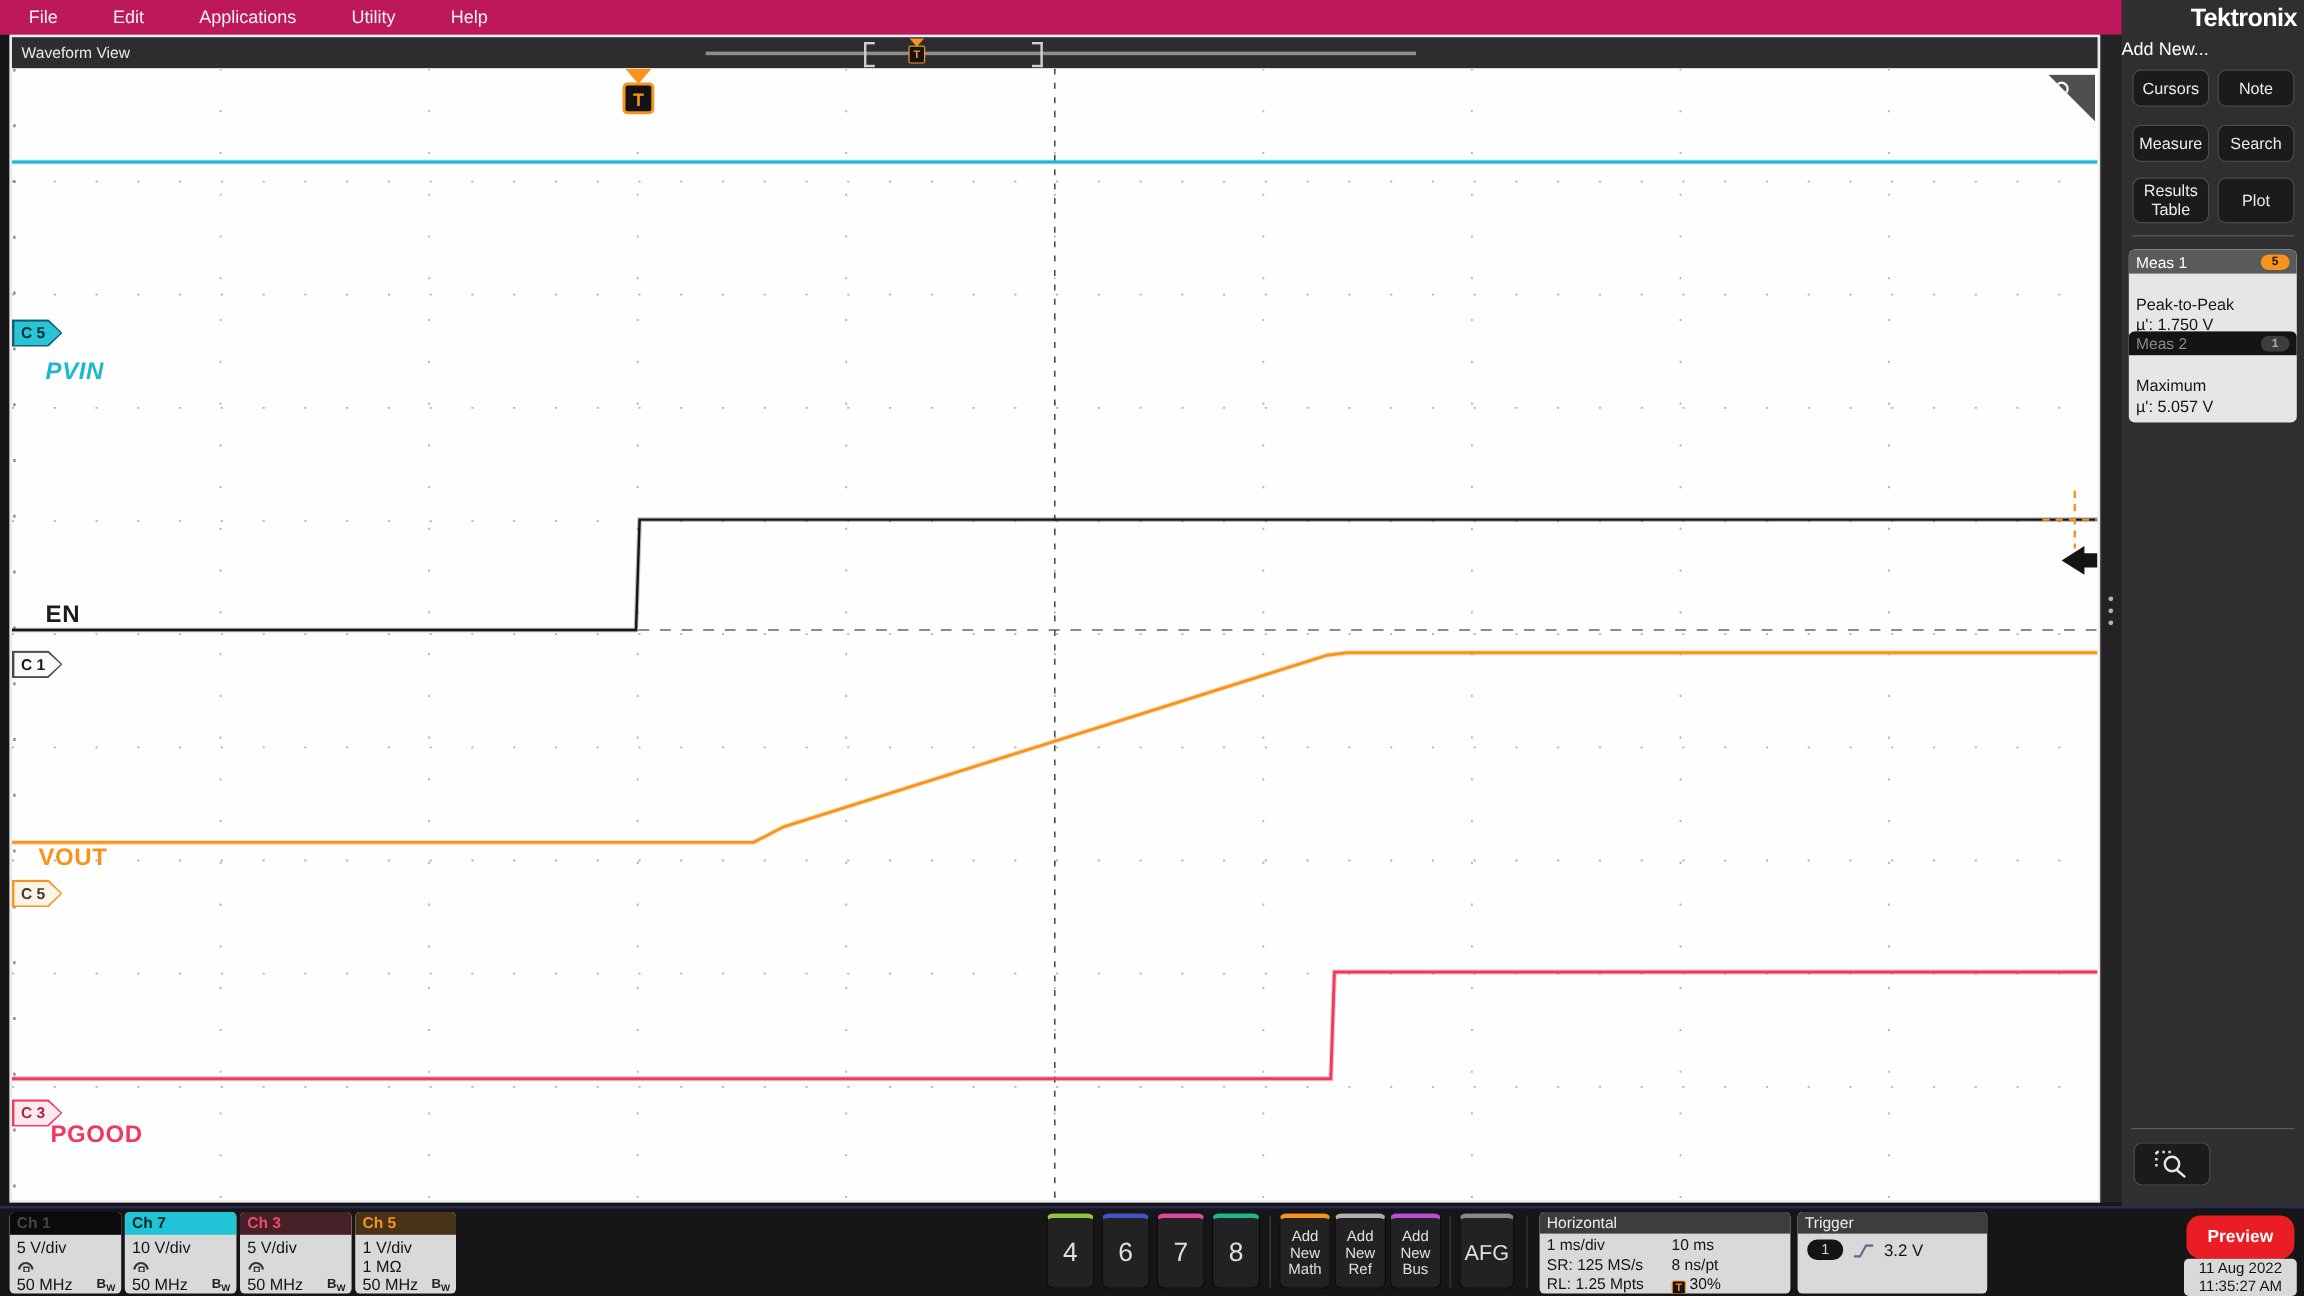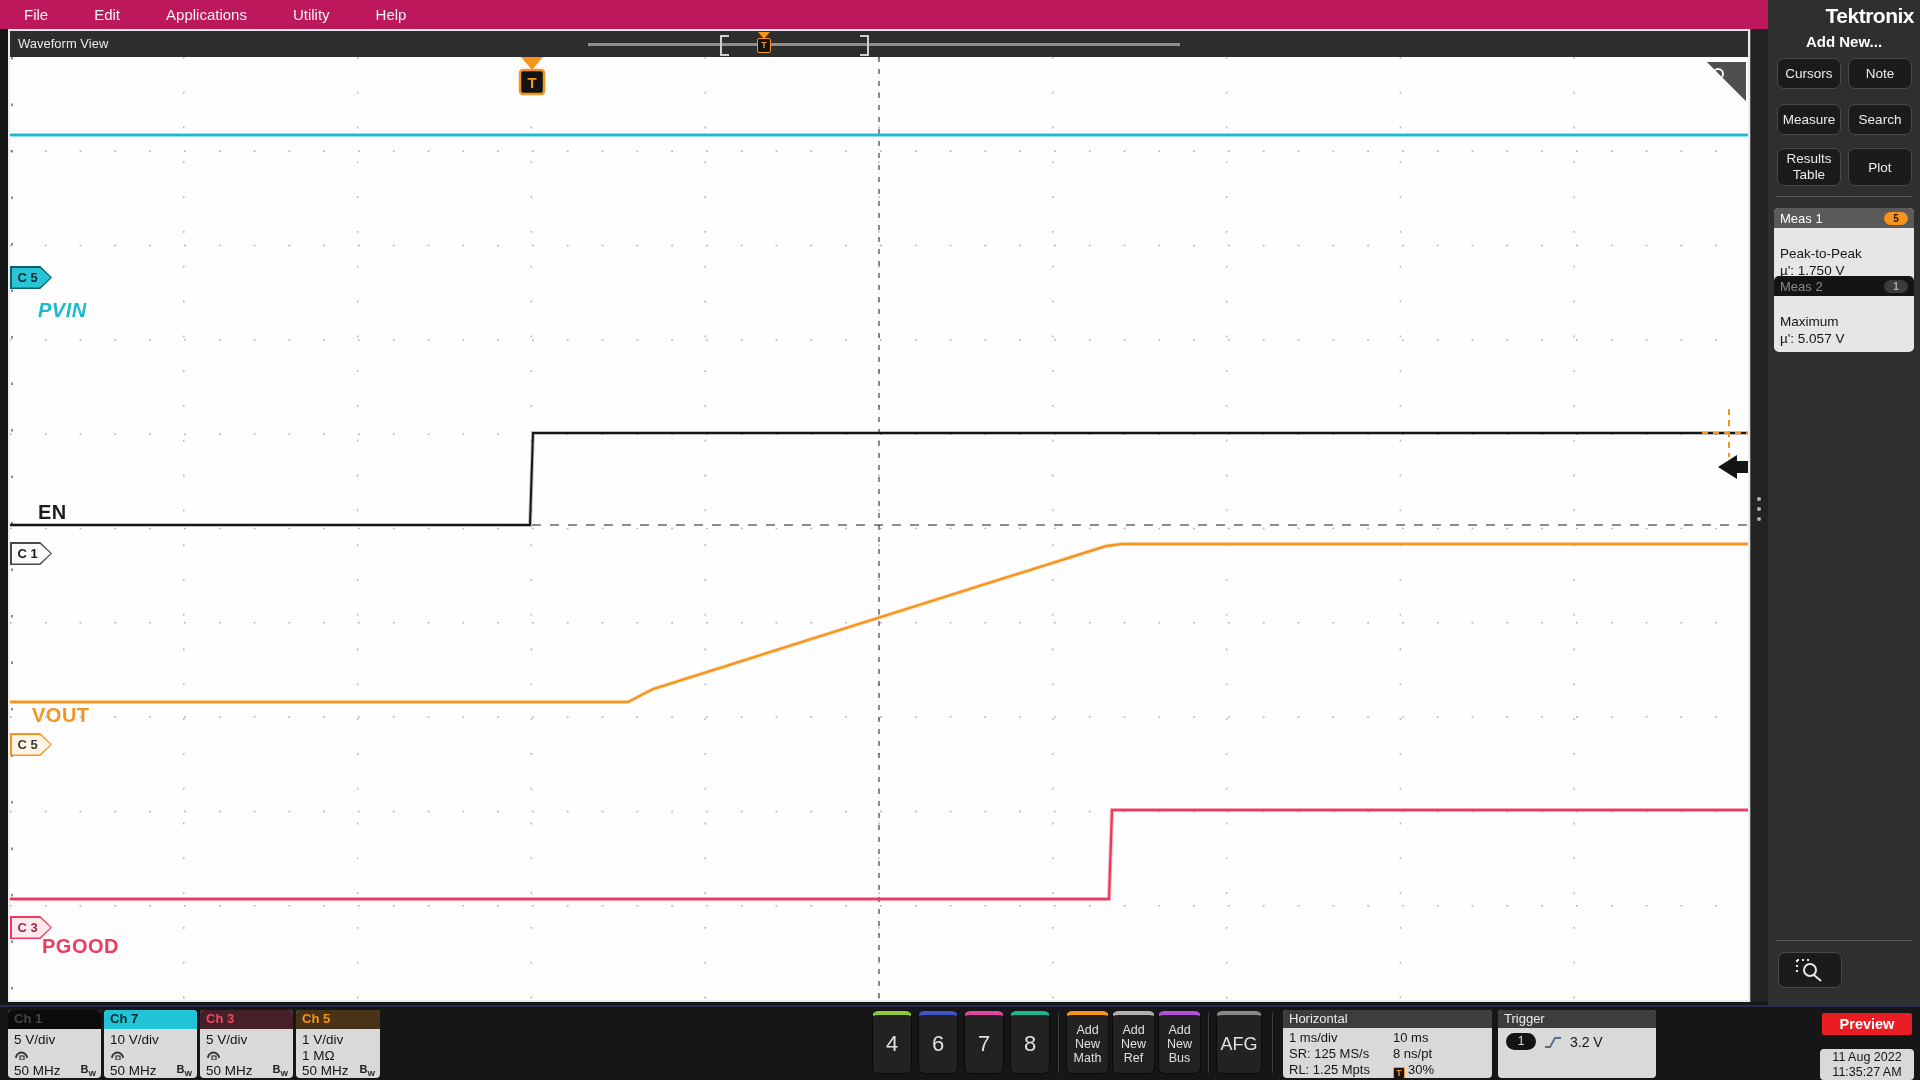--- a/index.html
+++ b/index.html
@@ -34,21 +34,21 @@
            font-size:13px;font-weight:bold;text-align:left;padding-left:6px;line-height:20px;}
   .corner-zoom{position:absolute;right:2px;top:5px;width:40px;height:40px;
                clip-path:polygon(2% 0,100% 0,100% 98%);background:#4f4f4f;}
   .corner-zoom svg{position:absolute;right:4px;top:4px;}
   .side-strip{position:absolute;left:1750px;top:29px;width:18px;height:973px;background:#232323;border-left:1px solid #555;}
   .dots-handle{position:absolute;left:6px;top:468px;width:5px;height:30px;display:flex;flex-direction:column;gap:6px;}
   .dots-handle i{width:4px;height:4px;border-radius:50%;background:#b5b5b5;}
   
   .right-panel{position:absolute;left:1768px;top:0;width:152px;height:1005px;background:#2f2f2f;box-sizing:border-box;}
   .brand{position:absolute;right:6px;top:4px;color:#fff;font-size:21px;font-weight:bold;letter-spacing:-.5px;}
-  .addnew-title{position:absolute;left:0;top:33px;width:100%;text-align:center;color:#fff;font-size:15px;font-weight:bold;}
+  .addnew-title{position:absolute;left:0;top:33px;width:100%;color:#fff;font-size:15px;font-weight:normal;}
   .rp-btn{position:absolute;width:64px;background:#1b1b1b;border:1px solid #4a4a4a;border-radius:7px;
           color:#ececec;font-size:13.5px;text-align:center;display:flex;align-items:center;justify-content:center;box-sizing:border-box;}
   .rp-divider{position:absolute;left:8px;width:136px;height:1px;background:#5a5a5a;}
   .meas-card{position:absolute;left:6px;width:140px;border-radius:5px;overflow:hidden;background:#e6e6e6;}
   .meas-head{height:20px;display:flex;align-items:center;justify-content:space-between;padding:0 6px;font-size:13px;}
   .meas-badge{width:24px;height:13px;border-radius:7px;font-size:10px;font-weight:bold;text-align:center;line-height:13px;}
   .meas-body{padding:17px 6px 5px;color:#141414;font-size:13.5px;line-height:17px;}
   .tool-btn{position:absolute;background:#1b1b1b;border:1px solid #4a4a4a;border-radius:7px;}
   
   .bottom-bar{position:absolute;left:0;top:1005px;width:1920px;height:75px;background:#161616;border-top:2px solid #2a2a5a;}
@@ -66,21 +66,21 @@
   .vsep{position:absolute;top:6px;width:1px;height:60px;background:#3d3d3d;}
   .bb-panel{position:absolute;top:3px;height:68px;border-radius:4px;overflow:hidden;background:#d9d9d9;}
   .bb-panel .hd{height:18px;background:#3d3d3d;color:#ececec;font-size:13px;padding:1px 0 0 6px;box-sizing:border-box;}
   .hrow{display:flex;font-size:13px;color:#141414;line-height:16px;padding:0 6px;}
   .hrow .c1{width:104px;}
   .t-ico{display:inline-block;width:12px;height:12px;background:#141414;border:1.5px solid #f7941e;
          border-radius:2px;color:#f7941e;font-size:9px;font-weight:bold;text-align:center;line-height:11px;
          vertical-align:-2px;margin-right:3px;box-sizing:border-box;}
   .src-pill{display:inline-block;width:30px;height:17px;background:#141414;border-radius:9px;color:#ddd;
             font-size:12px;text-align:center;line-height:17px;margin:5px 8px 0 8px;}
-  .preview-btn{position:absolute;left:1822px;top:6px;width:90px;height:22px;background:#ea1c24;border-radius:2px;
+  .preview-btn{position:absolute;left:1822px;top:6px;width:90px;height:36px;background:#ea1c24;border-radius:12px;
                color:#fff;font-weight:bold;font-size:14.5px;display:flex;align-items:center;justify-content:center;}
   .datetime{position:absolute;left:1820px;top:42px;width:94px;height:31px;background:#d9d9d9;border-radius:4px;
             font-size:12.5px;color:#141414;text-align:center;line-height:15px;padding-top:1px;box-sizing:border-box;}
 </style>
 </head>
 <body>
 
 <div id="app">
 
   <div class="menubar">

